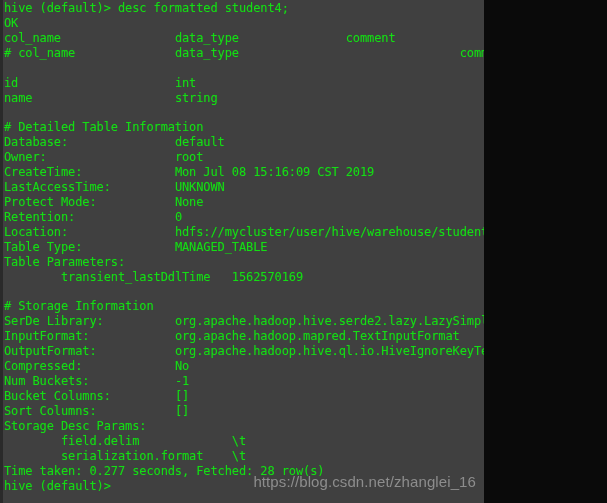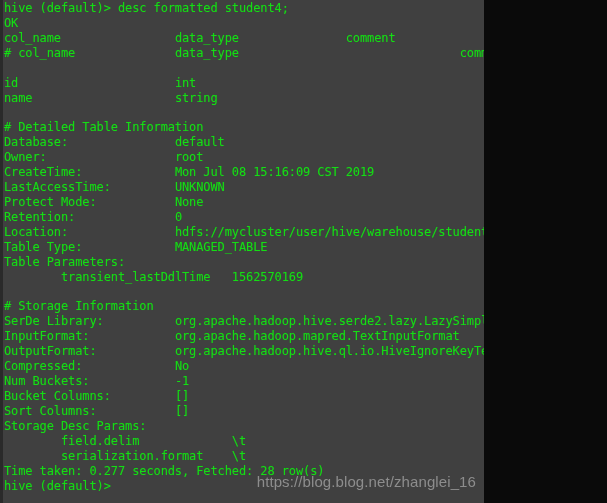--- a/index.html
+++ b/index.html
@@ -91,15 +91,15 @@
 Bucket Columns:     	[]                  	 
 Sort Columns:       	[]                  	 
 Storage Desc Params:		 
 	field.delim         	\t                  
 	serialization.format	\t                  
 Time taken: 0.277 seconds, Fetched: 28 row(s)
 hive (default)&gt; </pre>
 
   <div id="cursor-caret"></div>
 
-  <div id="watermark">https://blog.blog.net/zhanglei_16</div>
+  <div id="watermark">https://blog.csdn.net/zhanglei_16</div>
 
 </div>
 
 </body></html>

